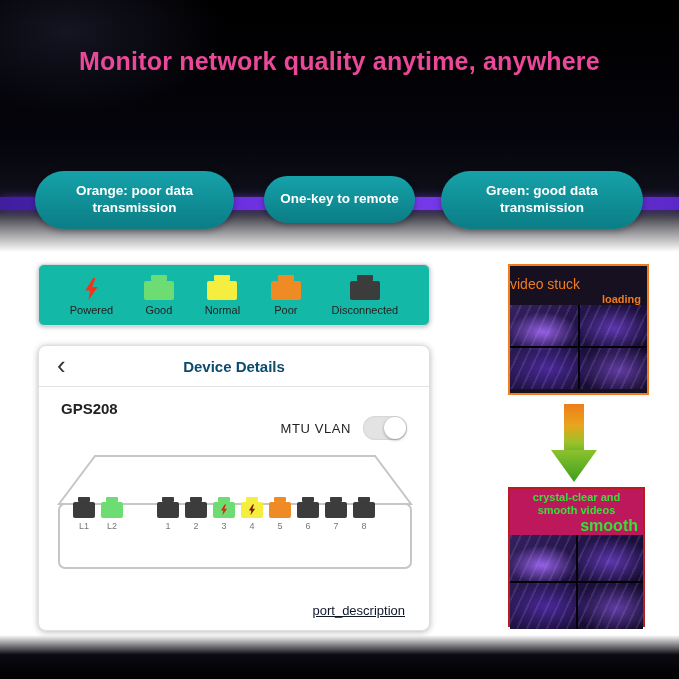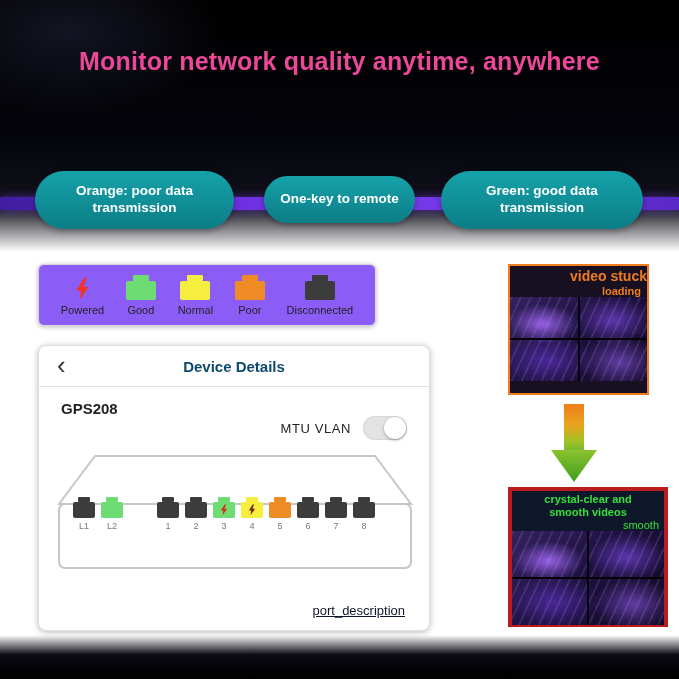--- a/index.html
+++ b/index.html
@@ -29,22 +29,22 @@
     background:linear-gradient(180deg,#16a2aa 0%,#0b7d85 100%);
     color:#fff; font-weight:bold; font-size:13.5px; line-height:1.25;
     display:flex; align-items:center; justify-content:center; text-align:center;
     border-radius:30px; box-shadow:0 2px 6px rgba(0,0,0,0.35);
   }
   #pill-1 { left:35px;  top:171px; width:199px; height:58px; padding:0 18px; box-sizing:border-box; }
   #pill-2 { left:264px; top:176px; width:151px; height:47px; }
   #pill-3 { left:441px; top:171px; width:202px; height:58px; padding:8px 18px; box-sizing:border-box; }
   
   .legend-card {
-    position:absolute; left:38px; top:264px; width:338px; height:62px; z-index:2;
-    background:#8b5cf6; border:1px solid #d9d9d9; border-radius:6px;
+    position:absolute; left:38px; top:264px; width:392px; height:62px; z-index:2;
+    background:#14b8a6; border:1px solid #d9d9d9; border-radius:6px;
     box-shadow:0 1px 5px rgba(0,0,0,0.28);
     display:flex; align-items:center; justify-content:space-evenly; box-sizing:border-box;
   }
   .legend-item { display:flex; flex-direction:column; align-items:center; gap:4px; }
   .legend-label { font-size:11px; color:#222; }
   .legend-icon { display:flex; align-items:flex-end; height:26px; }
   .port-shape {
     width:30px; height:19px; border-radius:2px; position:relative; margin-top:7px; display:inline-block;
   }
   .port-shape::before {
@@ -94,29 +94,29 @@
   .ports-gap { width:24px; }
   .port-desc {
     position:absolute; right:24px; bottom:12px; font-size:13px;
     text-decoration:underline; cursor:pointer;
   }
   
   .stuck-block {
     position:absolute; left:508px; top:264px; width:141px; height:131px; z-index:2;
     background:#171020; border:2px solid #f07c1e; box-sizing:border-box;
   }
-  .stuck-title { text-align:right; font-weight:bold; font-size:14px; margin-top:2px; }
+  .stuck-title { text-align:left; font-weight:normal; font-size:14px; margin-top:10px; }
   .stuck-badge { text-align:right; font-weight:bold; font-size:11px; padding-right:6px; margin-top:1px; }
   .stuck-img { position:absolute; left:0; right:0; bottom:0; height:84px; }
   .smooth-block {
-    position:absolute; left:508px; top:487px; width:160px; height:140px; z-index:2;
-    background:#0f172a; border:4px solid #b91c1c; box-sizing:border-box;
+    position:absolute; left:508px; top:487px; width:137px; height:140px; z-index:2;
+    background:#be185d; border:2px solid #b91c1c; box-sizing:border-box;
   }
   .smooth-title { text-align:center; font-weight:bold; font-size:11px; line-height:1.2; margin-top:2px; }
-  .smooth-badge { text-align:right; font-weight:normal; font-size:11px; padding-right:5px; }
+  .smooth-badge { text-align:right; font-weight:bold; font-size:16px; padding-right:5px; }
   .smooth-img { position:absolute; left:0; right:0; bottom:0; height:94px; }
   .cctv {
     position:relative; overflow:hidden;
     background:
       radial-gradient(50px 28px at 24% 32%, rgba(168,108,255,0.85), rgba(168,108,255,0) 70%),
       radial-gradient(56px 34px at 76% 28%, rgba(120,70,220,0.70), rgba(120,70,220,0) 70%),
       radial-gradient(64px 38px at 28% 76%, rgba(96,52,196,0.65), rgba(96,52,196,0) 70%),
       radial-gradient(58px 38px at 80% 78%, rgba(146,92,240,0.60), rgba(146,92,240,0) 70%),
       linear-gradient(135deg,#34215f 0%,#1e1242 45%,#0e081f 100%);
   }

